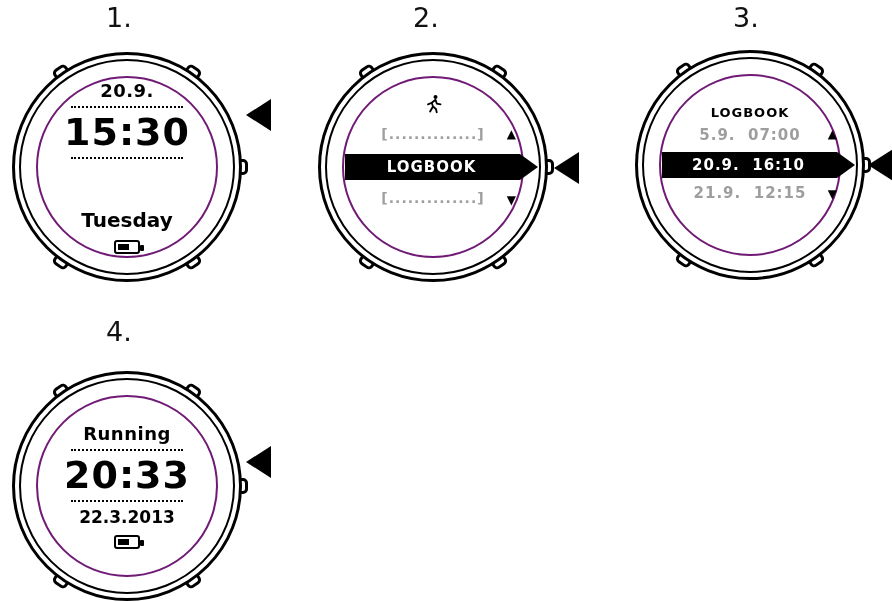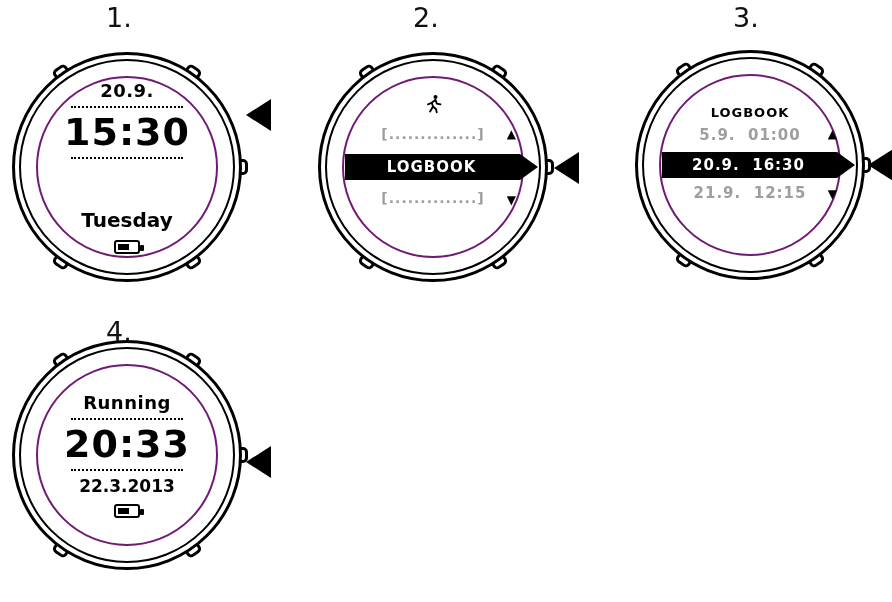--- a/index.html
+++ b/index.html
@@ -106,29 +106,29 @@
   <div class="watch" style="left:635px; top:50px;">
     <div class="btn btn-tl"></div>
     <div class="btn btn-bl"></div>
     <div class="btn btn-tr"></div>
     <div class="btn btn-mr"></div>
     <div class="btn btn-br"></div>
     <div class="case"></div>
     <div class="ring"></div>
     <div class="display"></div>
     <div class="lb-title">LOGBOOK</div>
-    <div class="menu-row lg" style="top:76px;">5.9.  01:00</div>
-    <div class="banner">20.9.  16:30</div>
+    <div class="menu-row lg" style="top:76px;">5.9.  07:00</div>
+    <div class="banner">20.9.  16:10</div>
     <div class="menu-row lg" style="top:134px;">21.9.  12:15</div>
     <div class="tri" style="top:78px; right:28px;">▲</div>
     <div class="tri" style="top:138px; right:28px;">▼</div>
   </div>
   <div class="press-arrow" style="left:868px; top:149px;"></div>
 
-  <div class="watch" style="left:12px; top:340px;">
+  <div class="watch" style="left:12px; top:371px;">
     <div class="btn btn-tl"></div>
     <div class="btn btn-bl"></div>
     <div class="btn btn-tr"></div>
     <div class="btn btn-mr"></div>
     <div class="btn btn-br"></div>
     <div class="case"></div>
     <div class="ring"></div>
     <div class="display">
       <div class="scr-small">Running</div>
       <div class="dotline"></div>

